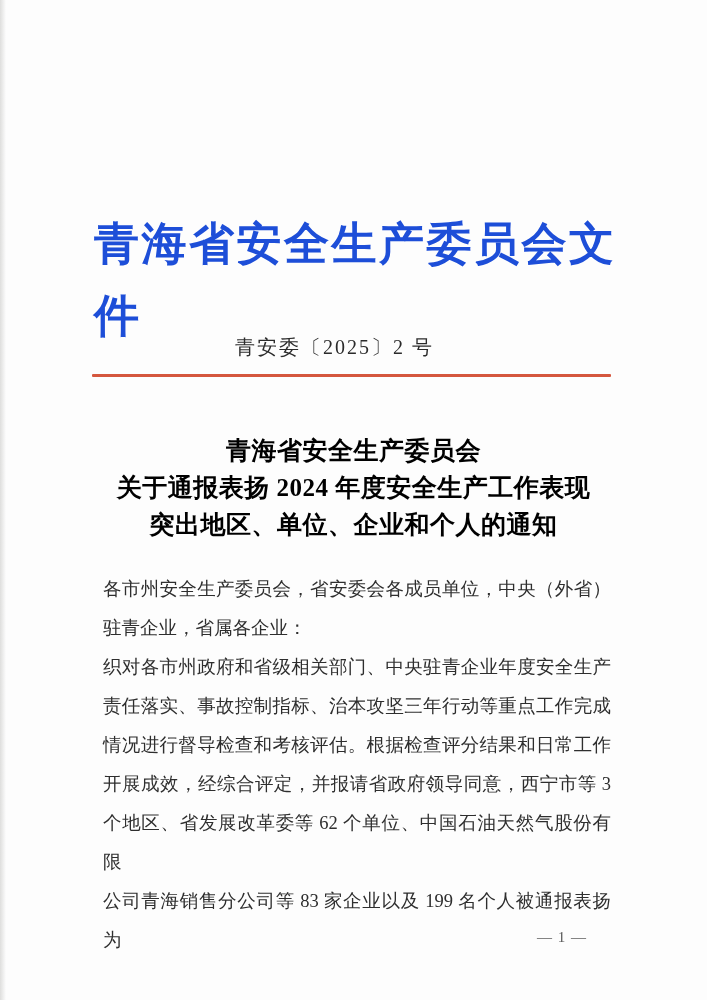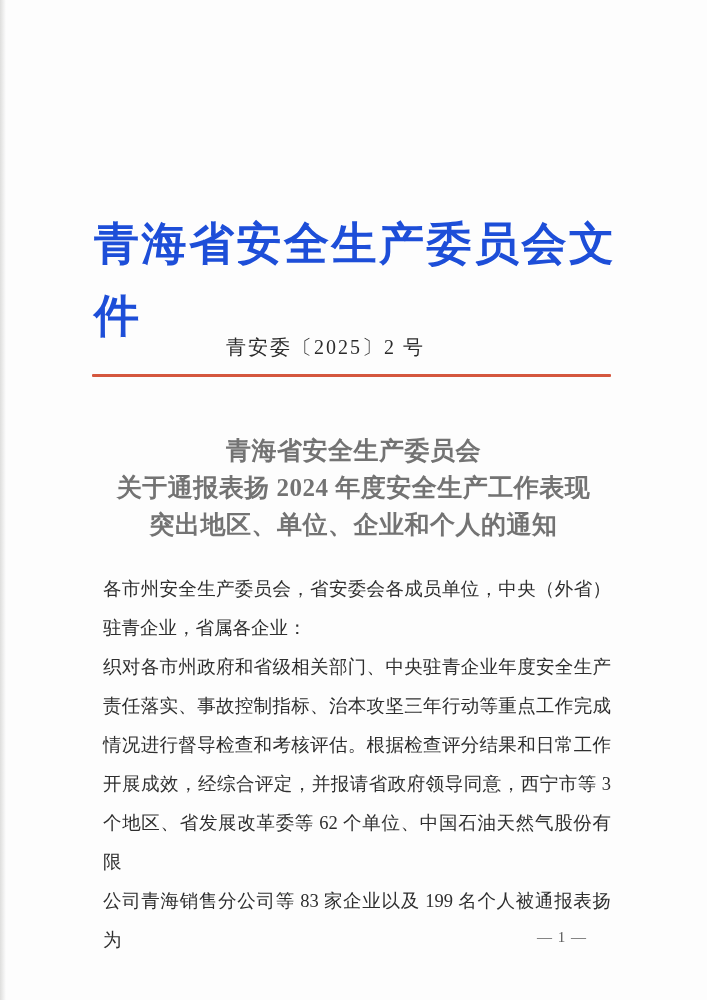--- a/index.html
+++ b/index.html
@@ -35,21 +35,21 @@
     color: #1d4ed8;
     text-align: justify;
     text-align-last: justify;
     text-justify: inter-character;
     letter-spacing: 0;
   }
   
   .doc-number {
     position: absolute;
     top: 334px;
-    left: 0;
+    left: 9px;
     width: 651px;
     text-align: center;
     font-size: 20px;
     letter-spacing: 2px;
     color: #2b2b2b;
   }
   
   .red-rule {
     position: absolute;
     top: 374px;
@@ -62,21 +62,21 @@
   
   .doc-title {
     position: absolute;
     top: 432px;
     left: 0;
     width: 707px;
     text-align: center;
     font-size: 25px;
     font-weight: bold;
     line-height: 37px;
-    color: #737373;
+    color: #000000;
     letter-spacing: 0.5px;
   }
   
   .doc-body {
     position: absolute;
     top: 570px;
     left: 103px;
     width: 508px;
     font-size: 18.5px;
     line-height: 39px;

